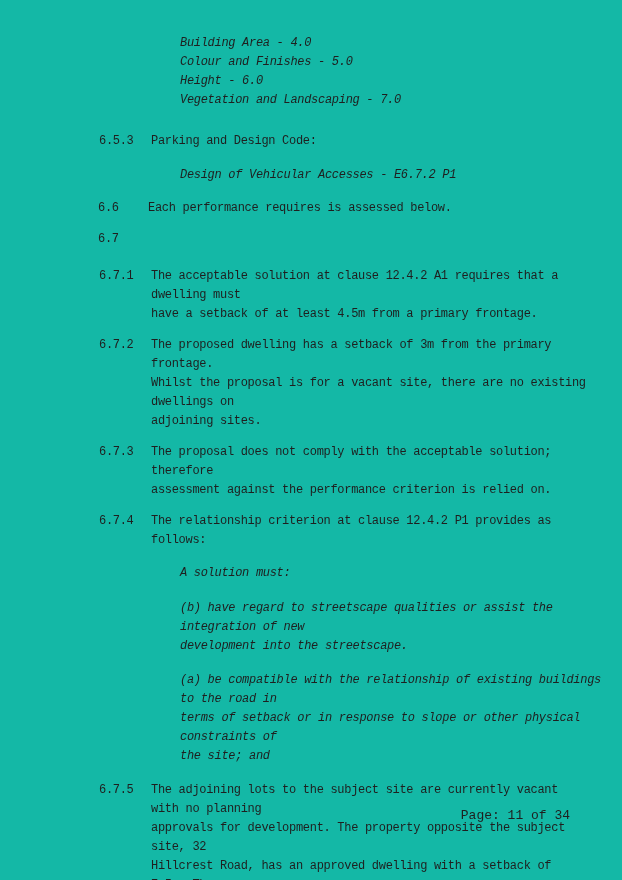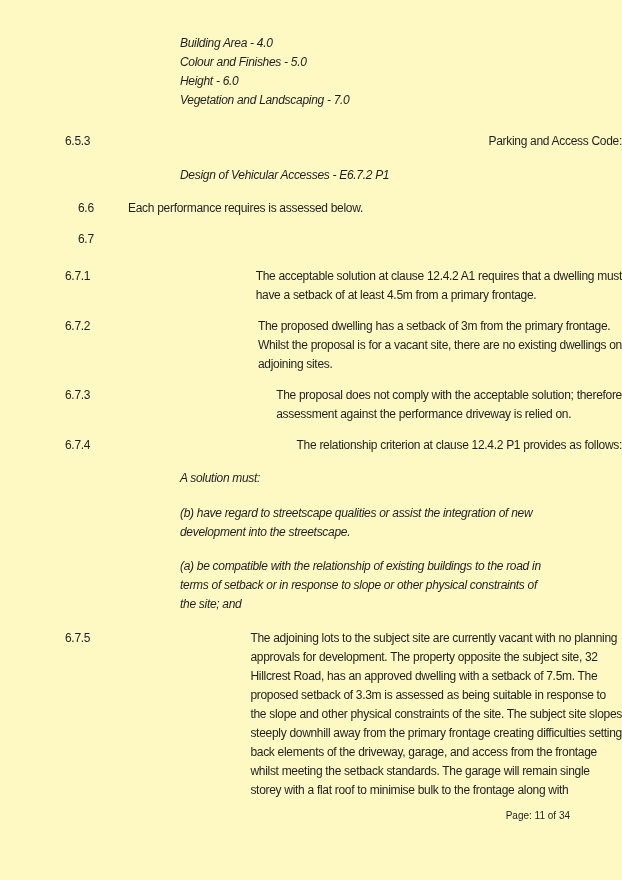--- a/index.html
+++ b/index.html
@@ -1,67 +1,67 @@
 <!DOCTYPE html>
 <html><head>
 <meta charset="utf-8">
 <style>
   html, body { margin: 0; padding: 0; background: #ffffff; }
   .page {
     position: relative;
     width: 622px;
     height: 880px;
-    background: #fef9c3;
+    background: #14b8a6;
     overflow: hidden;
-    font-family: Liberation Sans, sans-serif;
+    font-family: Liberation Mono, monospace;
     font-size: 12px;
     line-height: 19px;
     letter-spacing: -0.3px;
     color: #1f1f1f;
   }
   .content { padding-top: 34px; }
   .block { display: flex; margin-bottom: 14px; }
-  .clause1 { padding-left: 78px; margin-top: 8px; }
+  .clause1 { padding-left: 98px; margin-top: 8px; }
   .clause1 .num { width: 50px; flex: none; }
-  .clause2 { padding-left: 65px; justify-content: space-between; }
+  .clause2 { padding-left: 99px; }
   .clause2 .num { width: 52px; flex: none; }
   .quote { padding-left: 180px; }
   .text { white-space: pre-line; max-width: 440px; }
   .italic { font-style: italic; }
   .mb22 { margin-bottom: 22px; }
   .mb18 { margin-bottom: 18px; }
   .mb16 { margin-bottom: 16px; }
   .mb15 { margin-bottom: 15px; }
   .mb12 { margin-bottom: 12px; }
   .footer {
     position: absolute;
     top: 810px;
     right: 52px;
-    font-size: 10px;
+    font-size: 13px;
     letter-spacing: 0;
     line-height: 12px;
     color: #1f1f1f;
   }
 </style>
 </head>
 <body>
 
 <div class="page">
   <div class="content">
 
     <div class="block quote mb22">
       <div class="text italic">Building Area -  4.0
 Colour and Finishes -  5.0
 Height - 6.0
 Vegetation and Landscaping - 7.0</div>
     </div>
 
     <div class="block clause2 mb15">
       <span class="num">6.5.3</span>
-      <div class="text">Parking and Access Code:</div>
+      <div class="text">Parking and Design Code:</div>
     </div>
 
     <div class="block quote">
       <div class="text italic">Design of Vehicular Accesses - E6.7.2 P1</div>
     </div>
 
     <div class="block clause1 mb12">
       <span class="num">6.6</span>
       <div class="text">Each performance requires is assessed below.</div>
     </div>
@@ -79,21 +79,21 @@
     <div class="block clause2 mb12">
       <span class="num">6.7.2</span>
       <div class="text">The proposed dwelling has a setback of 3m from the primary frontage.
 Whilst the proposal is for a vacant site, there are no existing dwellings on
 adjoining sites.</div>
     </div>
 
     <div class="block clause2 mb12">
       <span class="num">6.7.3</span>
       <div class="text">The proposal does not comply with the acceptable solution; therefore
-assessment against the performance driveway is relied on.</div>
+assessment against the performance criterion is relied on.</div>
     </div>
 
     <div class="block clause2">
       <span class="num">6.7.4</span>
       <div class="text">The relationship criterion at clause 12.4.2 P1 provides as follows:</div>
     </div>
 
     <div class="block quote mb16">
       <div class="text italic">A solution must:</div>
     </div>

